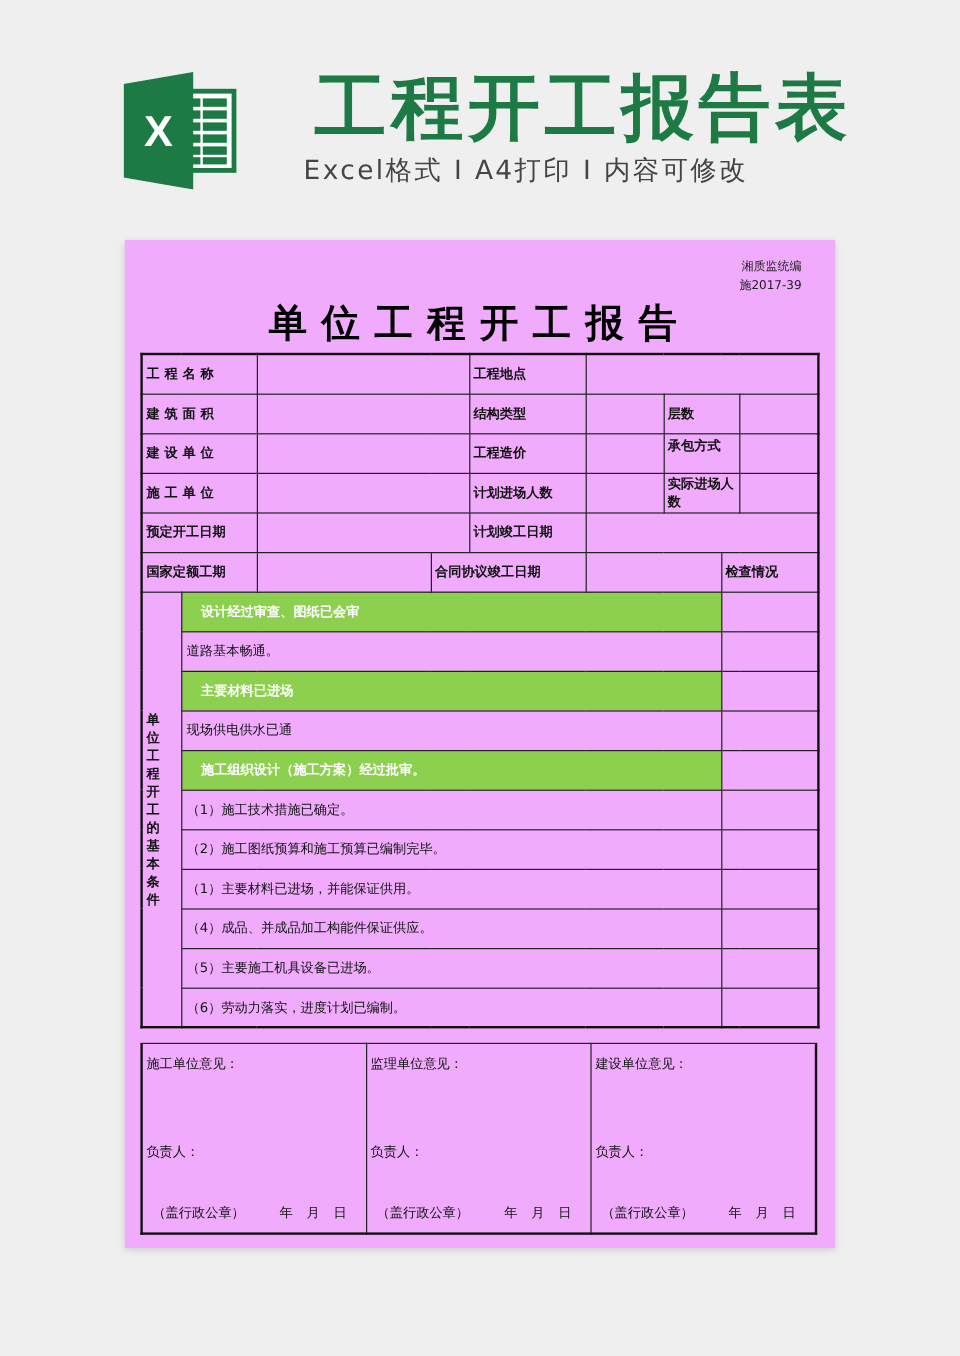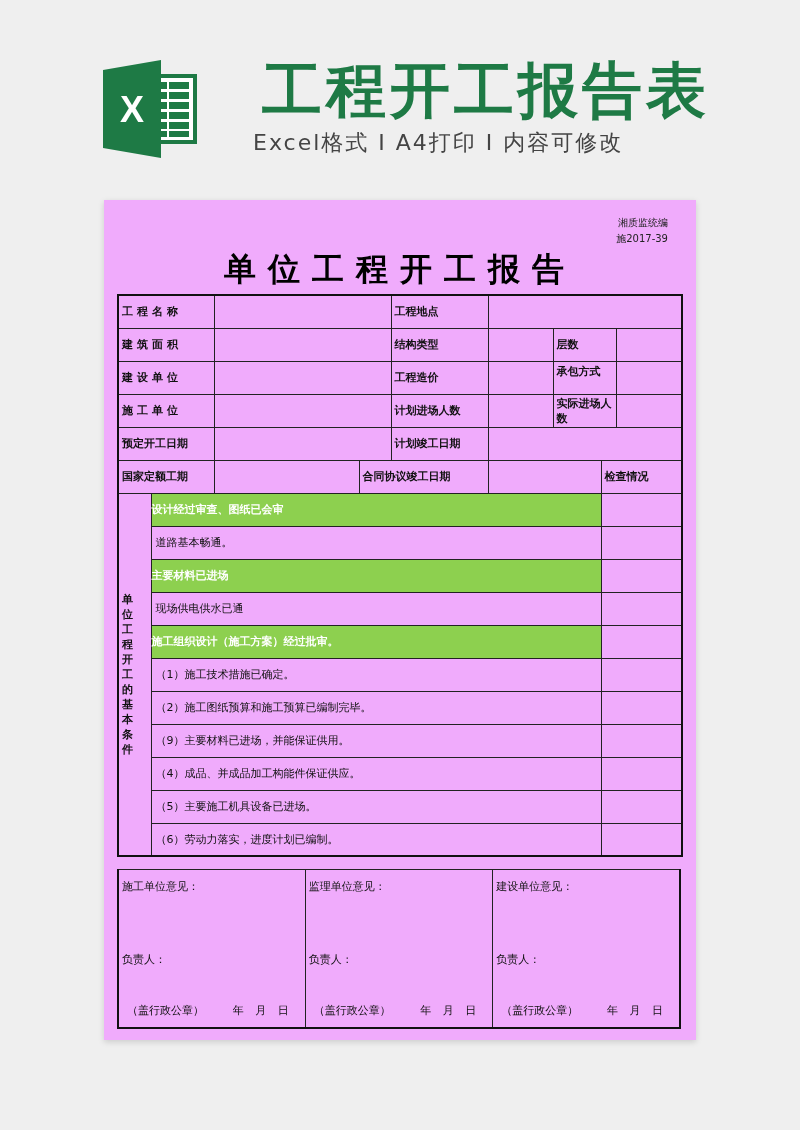--- a/index.html
+++ b/index.html
@@ -40,21 +40,21 @@
     border: 2px solid #111;
     table-layout: fixed;
   }
   table.form td {
     border: 1px solid #222;
     font-size: 11px; font-weight: bold; color: #111;
     text-align: left; vertical-align: middle;
     height: 33px; padding: 0 3px; line-height: 15px;
   }
   table.form td.left { text-align: left; font-weight: normal; padding-left: 4px; }
-  table.form td.green { background: #8dd04f; color: #fff; font-weight: bold; text-align: left; padding-left: 0; }
+  table.form td.green { background: #8dd04f; color: #fff; font-weight: bold; text-align: left; padding-left: 16px; }
   table.form td.spaced { letter-spacing: 4px; }
   td.vlabel { font-size: 12px; line-height: 19px; }
   table.sign {
     position: absolute; left: 13px; top: 669px; width: 564px;
     border-collapse: collapse; border: 2px solid #111; border-top: none;
     table-layout: fixed;
   }
   table.sign td {
     border: 1px solid #222; height: 158px; vertical-align: top;
     font-size: 11px; color: #111; position: relative;
@@ -178,21 +178,21 @@
     </tr>
     <tr>
       <td colspan="6" class="left">（1）施工技术措施已确定。</td>
       <td colspan="2"></td>
     </tr>
     <tr>
       <td colspan="6" class="left">（2）施工图纸预算和施工预算已编制完毕。</td>
       <td colspan="2"></td>
     </tr>
     <tr>
-      <td colspan="6" class="left">（9）主要材料已进场，并能保证供用。</td>
+      <td colspan="6" class="left">（1）主要材料已进场，并能保证供用。</td>
       <td colspan="2"></td>
     </tr>
     <tr>
       <td colspan="6" class="left">（4）成品、并成品加工构能件保证供应。</td>
       <td colspan="2"></td>
     </tr>
     <tr>
       <td colspan="6" class="left">（5）主要施工机具设备已进场。</td>
       <td colspan="2"></td>
     </tr>

